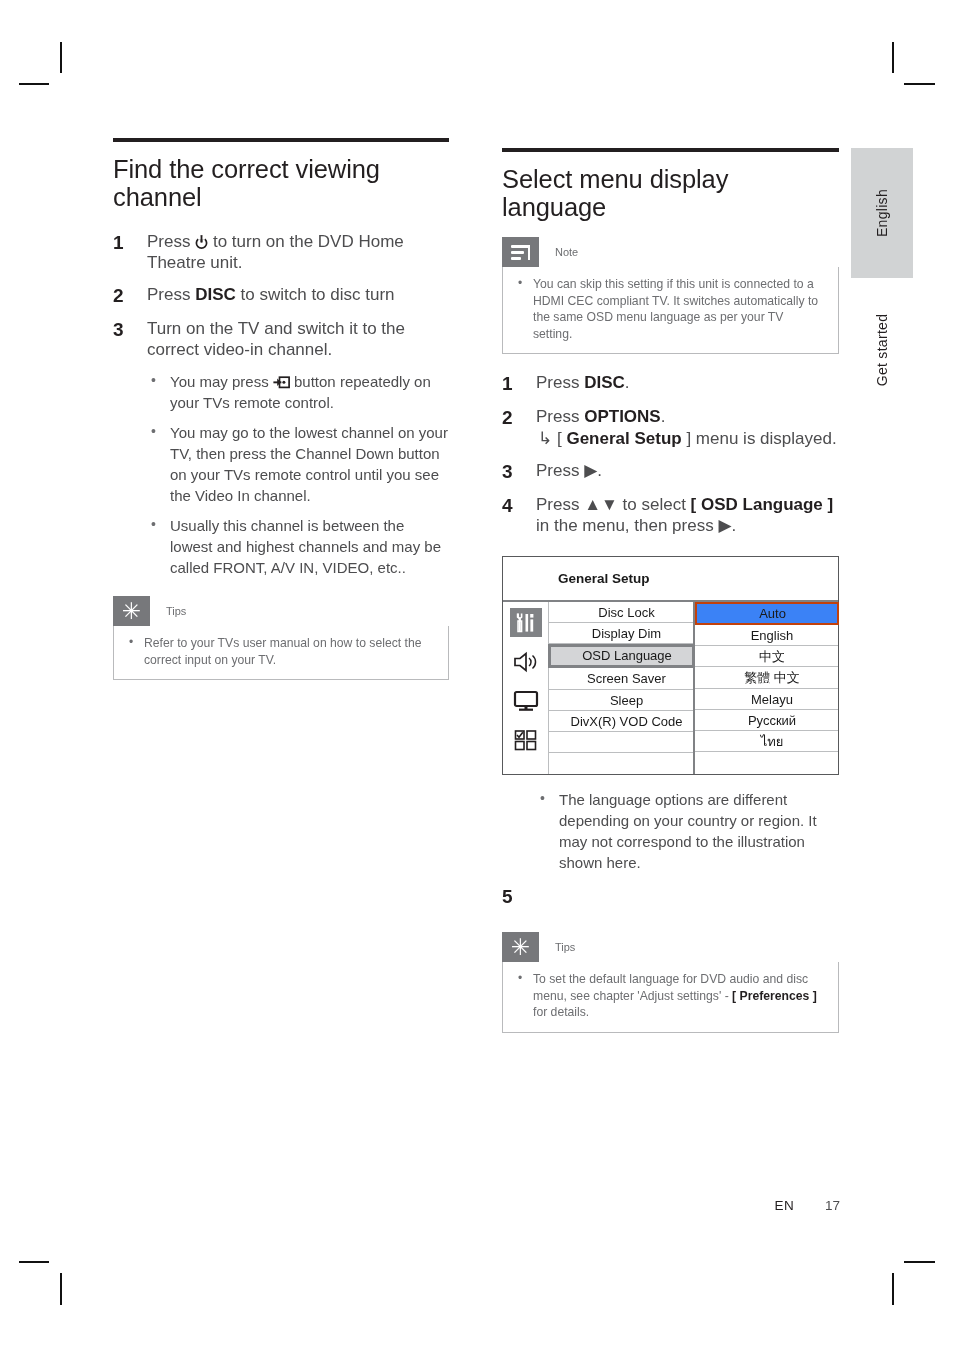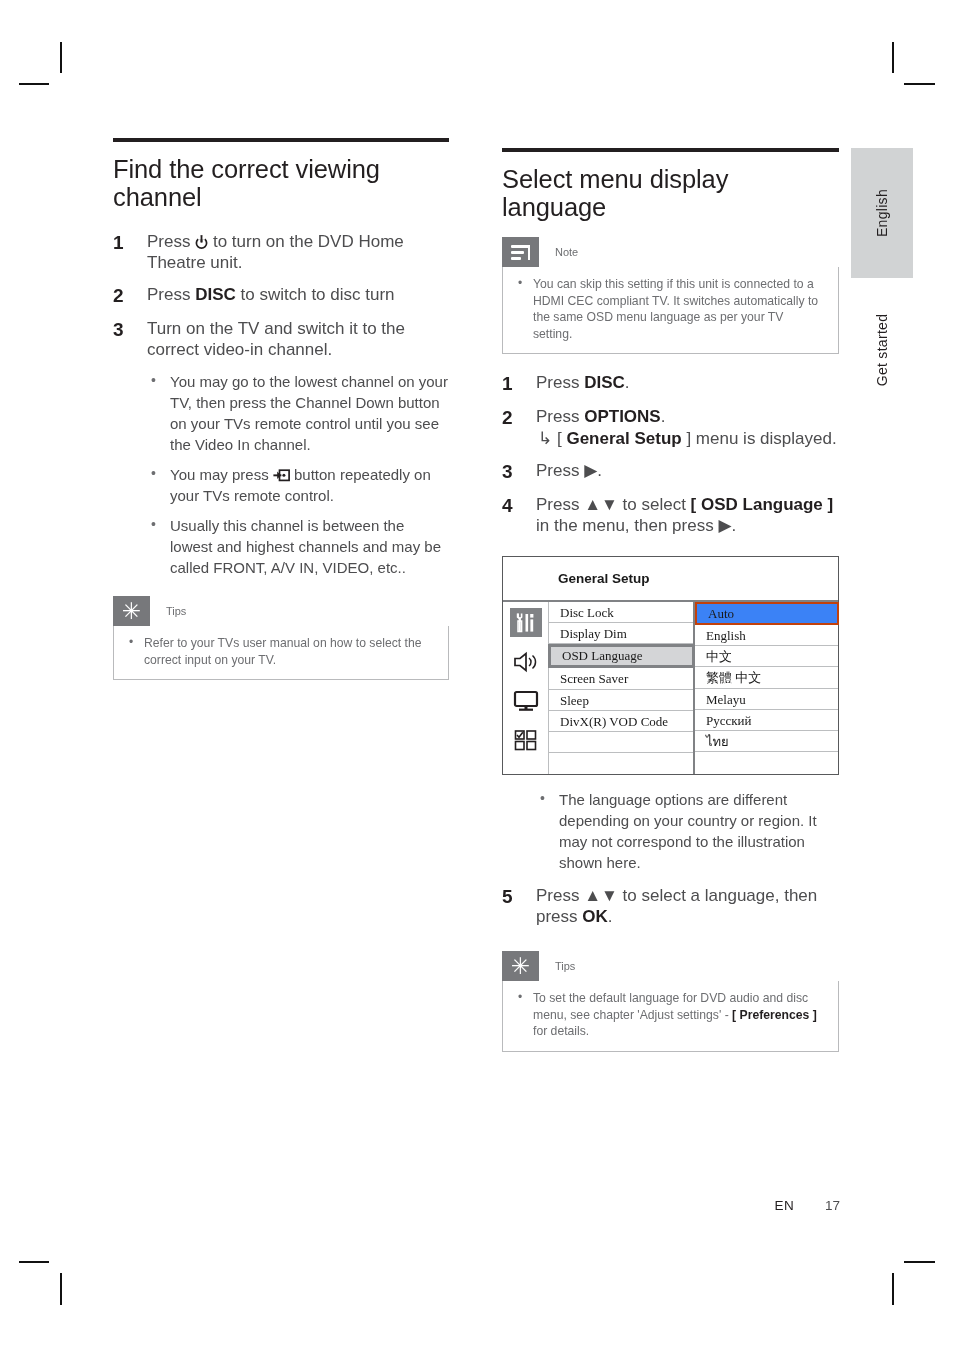--- a/index.html
+++ b/index.html
@@ -190,23 +190,24 @@
     position: relative;
   }
   .osd-row {
     height: 21.2px;
     line-height: 21.2px;
     font-size: 13px;
     color: #1a1a1a;
     border-bottom: 1px solid #bcbec0;
     padding-left: 11px;
     box-sizing: border-box;
-    font-family: Liberation Serif, serif;
+    font-family: Liberation Sans, sans-serif;
     white-space: nowrap;
     overflow: hidden;
+    text-align: center;
   }
   .osd-row.blank { color: transparent; }
   .osd-row.hl-left {
     background: #d4d5d7;
     border: 3px solid #808285;
     height: 24px;
     line-height: 18px;
     margin-left: -1px;
     margin-right: -2px;
     position: relative;
@@ -313,27 +314,27 @@
     </div>
 
     <div class="step">
       <div class="step-num">3</div>
       <div class="step-body"><span>Turn on the TV and switch it to the correct video-in channel.</span></div>
     </div>
 
   </div>
 
   <ul class="bul" style="margin-left:34px; margin-top:4px;">
-    <li>You may go to the lowest channel on your TV, then press the Channel Down button on your TVs remote control until you see the Video In channel.</li>
     <li><span>You may press </span><span><svg width="17" height="13" viewBox="0 0 17 13" style="vertical-align:-2px">
             <rect x="6.5" y="1.2" width="9.6" height="10.2" fill="none" stroke="#231f20" stroke-width="1.7"></rect>
             <rect x="0.4" y="5.4" width="8" height="1.9" fill="#231f20"></rect>
             <path d="M4.2 2.6 L8.0 6.35 L4.2 10.1 Z" fill="#231f20"></path>
             <circle cx="10.9" cy="6.3" r="1.5" fill="#231f20"></circle>
           </svg></span><span> button repeatedly on your TVs remote control.</span></li>
+    <li>You may go to the lowest channel on your TV, then press the Channel Down button on your TVs remote control until you see the Video In channel.</li>
     <li>Usually this channel is between the lowest and highest channels and may be called FRONT, A/V IN, VIDEO, etc..</li>
   </ul>
 
   <div class="callout">
     <div class="callout-head">
       <div class="callout-icon">
         <span class="tips-glyph">✳</span>
       </div>
       <div class="callout-label">Tips</div>
     </div>
@@ -461,21 +462,20 @@
     </div>
   </div>
 
   <ul class="bul" style="margin-left:34px; margin-top:14px;">
     <li>The language options are different depending on your country or region. It may not correspond to the illustration shown here.</li>
   </ul>
 
   <div class="steps" style="margin-top:12px;">
     <div class="step">
       <div class="step-num">5</div>
-      <div class="step-body"><span>Press ▲▼ to select a language, then press </span><b>OK</b><span>.</span></div>
     </div>
   </div>
 
   <div class="callout" style="margin-top:24px;">
     <div class="callout-head">
       <div class="callout-icon">
         <span class="tips-glyph">✳</span>
       </div>
       <div class="callout-label">Tips</div>
     </div>

